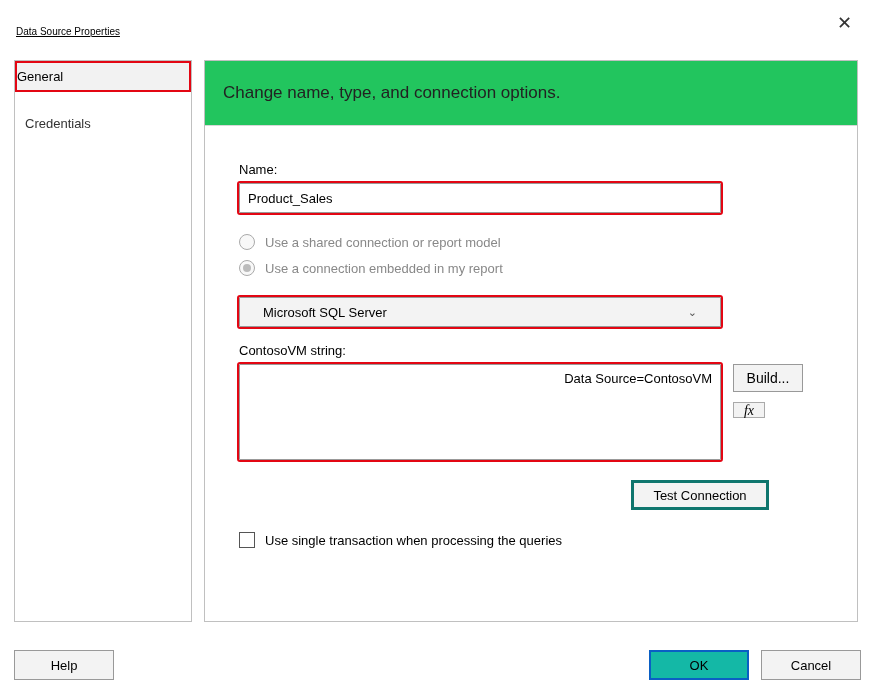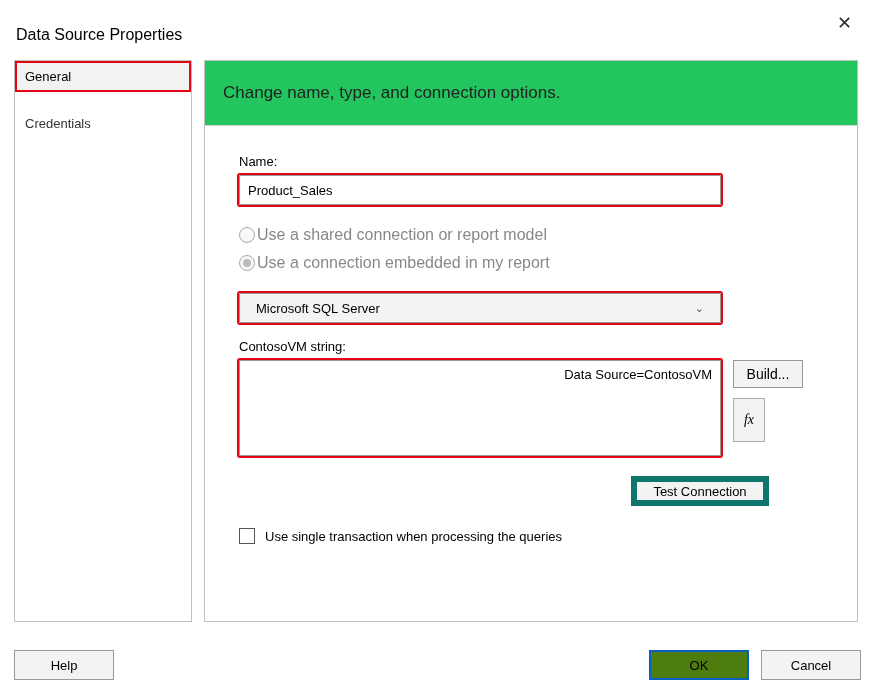--- a/index.html
+++ b/index.html
@@ -1,66 +1,66 @@
 <!DOCTYPE html>
 <html><head>
   <meta charset="utf-8">
   <style>
     * { box-sizing: border-box; margin: 0; padding: 0; }
     body { font-family: "Segoe UI", Tahoma, sans-serif; font-size: 13px; color: #000; background: #fff; width: 872px; height: 694px; overflow: hidden; }
 
     .dialog { width: 872px; height: 694px; background: #fff; position: relative; }
 
     .title-bar { display: flex; align-items: flex-start; justify-content: space-between; padding: 0 12px 0 16px; height: 50px; }
-    .title-text { font-size: 16px; padding-top: 26px; }
+    .title-text { font-size: 10px; padding-top: 26px; text-decoration: underline; }
     .close-btn { font-family: Arial, sans-serif; font-size: 18px; font-weight: 300; color: #333; cursor: pointer; padding: 6px 8px; line-height: 1; margin-top: 8px; }
 
     .body { display: flex; gap: 12px; padding: 10px 14px 0 14px; height: 572px; }
 
     .sidebar { width: 178px; border: 1px solid #c0c0c0; background: #fff; }
     .sidebar-item { padding: 24px 10px; cursor: pointer; font-size: 13px; color: #333; }
-    .sidebar-item.selected { background: #f2f2f2; border: 2px solid #e30613; padding: 6px 8px; color: #000; }
+    .sidebar-item.selected { background: #f2f2f2; border: 2px solid #e30613; padding: 6px 0; color: #000; }
 
     .content { flex: 1; border: 1px solid #c0c0c0; display: flex; flex-direction: column; position: relative; }
 
     .content-header { background: #22c55e; border-bottom: 1px solid #d8d8d8; padding: 22px 18px; font-size: 17px; color: #222; }
 
     .content-body { padding: 16px 30px 10px 34px; display: flex; flex-direction: column; }
 
-    .field-label { font-size: 13px; margin-bottom: 6px; margin-top: 12px; }
+    .field-label { font-size: 13px; margin-bottom: 6px; margin-top: 20px; }
 
     .text-input { width: 482px; height: 30px; padding: 4px 8px; font-family: inherit; font-size: 13px; border: 1px solid #999; border-radius: 1px; }
     .hl { outline: 2px solid #e30613; outline-offset: 0; }
 
     .radio-group { margin-top: 16px; margin-bottom: 16px; }
-    .radio-row { display: flex; align-items: center; gap: 2px; padding: 5px 0; color: #888; font-size: 16px; text-align: center; }
+    .radio-row { display: flex; align-items: center; gap: 10px; padding: 5px 0; color: #888; font-size: 13px; text-align: center; }
     .radio-circle { width: 16px; height: 16px; border: 1px solid #aaa; border-radius: 50%; background: #f8f8f8; display: inline-flex; align-items: center; justify-content: center; flex-shrink: 0; }
     .radio-circle.checked::after { content: ""; width: 8px; height: 8px; border-radius: 50%; background: #bbb; display: block; }
 
-    .select-box { width: 482px; height: 30px; border: 1px solid #999; background: #f3f3f3; display: flex; align-items: center; justify-content: space-between; padding: 0 16px; border-radius: 1px; cursor: pointer; }
+    .select-box { width: 482px; height: 30px; border: 1px solid #999; background: #f3f3f3; display: flex; align-items: center; justify-content: space-between; padding: 0 23px; border-radius: 1px; cursor: pointer; }
     .select-label { font-size: 13px; }
     .chevron-down { font-size: 11px; color: #555; }
 
     .conn-row { display: flex; align-items: flex-start; gap: 12px; }
     .conn-textarea { width: 482px; height: 96px; padding: 6px 8px; font-family: inherit; font-size: 13px; border: 1px solid #999; border-radius: 1px; resize: none; text-align: right; }
     .side-btns { display: flex; flex-direction: column; gap: 10px; }
     .small-btn { width: 70px; height: 28px; background: #f3f3f3; border: 1px solid #999; font-family: inherit; font-size: 14px; cursor: pointer; }
-    .fx-btn { width: 32px; height: 44px; background: #f3f3f3; border: 1px solid #aaa; font-family: "Times New Roman", serif; font-style: italic; font-size: 14px; cursor: pointer; }
+    .fx-btn { width: 32px; height: 16px; background: #f3f3f3; border: 1px solid #aaa; font-family: "Times New Roman", serif; font-style: italic; font-size: 14px; cursor: pointer; }
 
     .test-btn-row { display: flex; justify-content: flex-start; margin-top: 20px; margin-left: 392px; }
-    .test-btn { width: 138px; height: 30px; background: #f3f3f3; border: 6px solid #0f766e; font-family: inherit; font-size: 13px; cursor: pointer; }
+    .test-btn { width: 138px; height: 30px; background: #f3f3f3; border: 3px solid #0f766e; font-family: inherit; font-size: 13px; cursor: pointer; }
 
     .checkbox-row { display: flex; align-items: center; gap: 10px; margin-top: 22px; font-size: 13px; }
     .checkbox { width: 16px; height: 16px; border: 1px solid #555; background: #fff; flex-shrink: 0; }
 
     .footer { position: absolute; left: 14px; right: 11px; bottom: 14px; display: flex; align-items: center; }
     .footer .left { }
     .footer .right { margin-left: auto; display: flex; gap: 12px; }
     .btn { width: 100px; height: 30px; background: #f3f3f3; border: 1px solid #999; font-family: inherit; font-size: 13px; cursor: pointer; }
-    .btn.primary { border: 2px solid #0a5fc4; background: #4d7c0f; }
+    .btn.primary { border: 2px solid #0a5fc4; background: #14b8a6; }
   </style>
 </head>
 <body>
 
 <div class="dialog">
 
   <div class="title-bar">
     <div class="title-text">Data Source Properties</div>
     <div class="close-btn">
       <span>✕</span>

